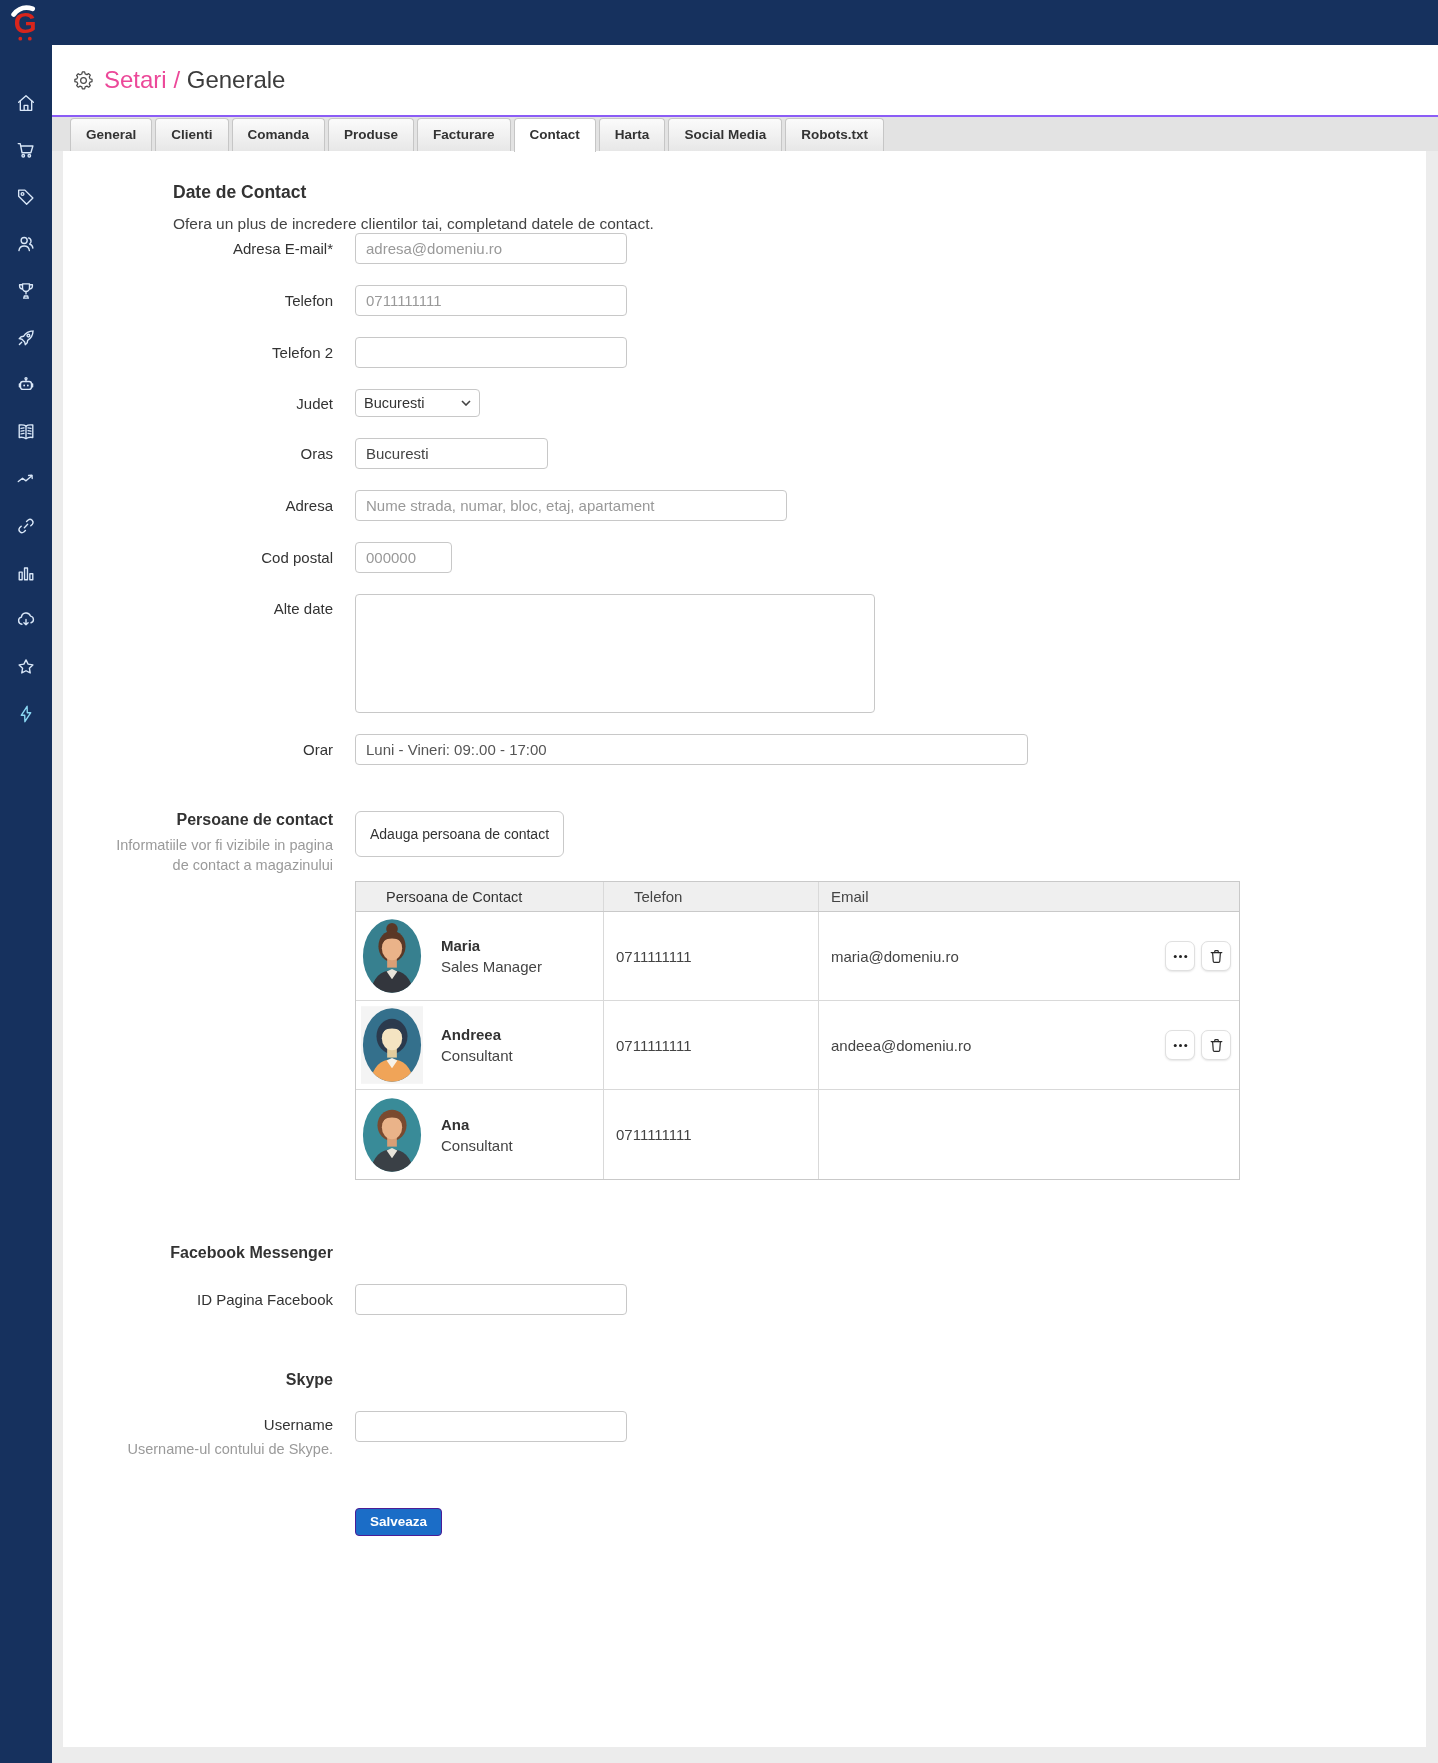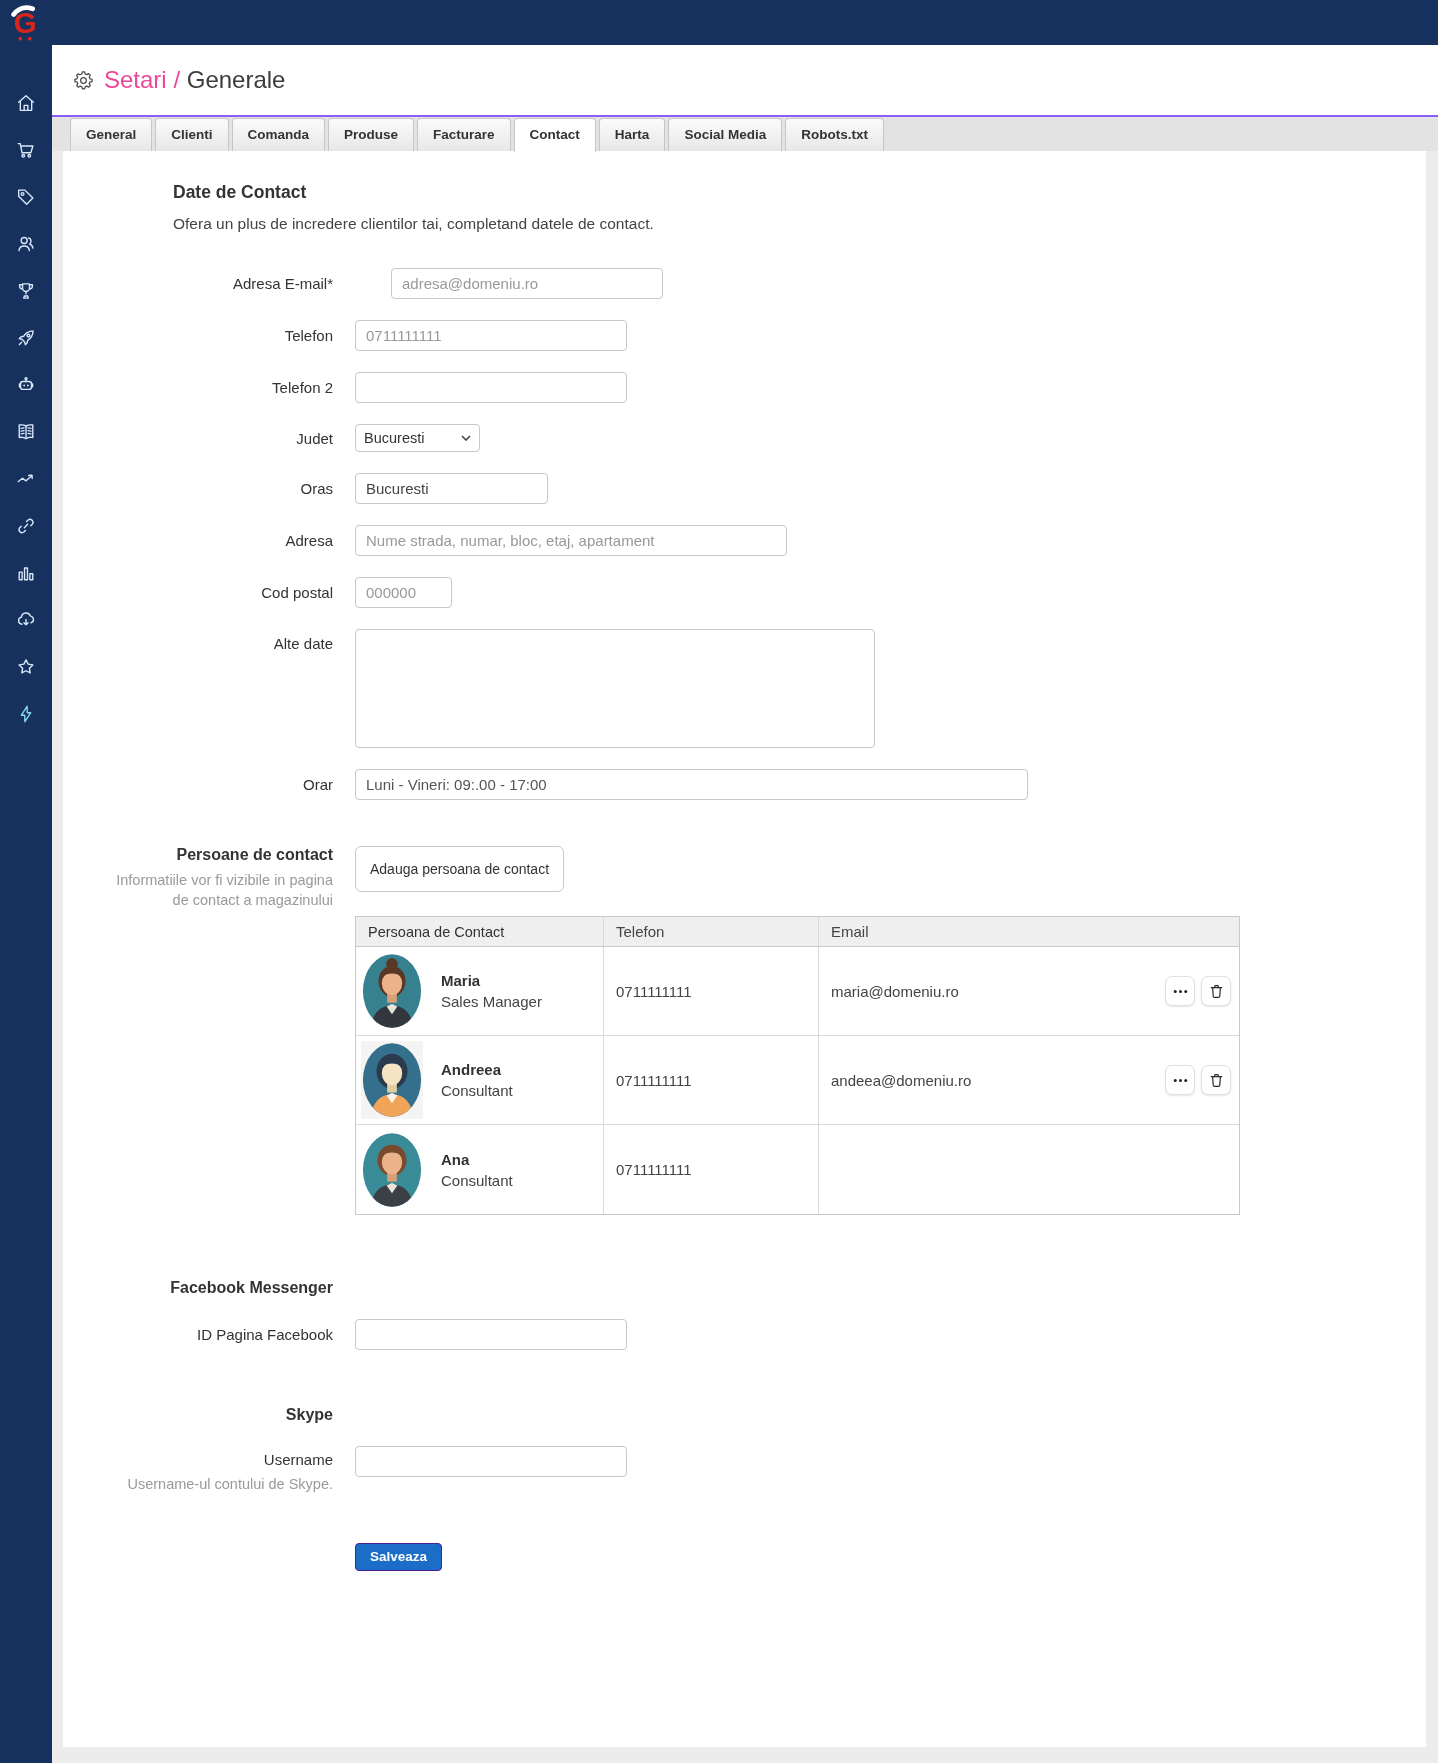--- a/index.html
+++ b/index.html
@@ -55,21 +55,21 @@
   
   .add-btn { height:46px; padding:0 14px; background:#fff; border:1px solid #c9c9c9; border-radius:6px; font-size:14px; color:#333;
        font-family:"Liberation Sans","DejaVu Sans",sans-serif; cursor:pointer; }
   .ctable { width:885px; margin-top:24px; border:1px solid #c9c9c9; }
   .thead { display:flex; height:30px; background:#efefef; border-bottom:1px solid #c9c9c9; align-items:center; font-size:14.5px; color:#333; }
   .trow { display:flex; height:89px; border-bottom:1px solid #d9d9d9; }
   .trow:last-child { border-bottom:none; }
   .c-person { width:248px; flex-shrink:0; border-right:1px solid #d9d9d9; display:flex; align-items:center; }
   .c-phone { width:215px; flex-shrink:0; border-right:1px solid #d9d9d9; display:flex; align-items:center; padding-left:12px; font-size:15px; color:#444; }
   .c-email { flex:1; display:flex; align-items:center; padding-left:12px; font-size:15px; color:#444; }
-  .thead .c-person, .thead .c-phone { border-right:1px solid #d9d9d9; height:100%; display:flex; align-items:center; padding-left:12px;text-align:right; }
+  .thead .c-person, .thead .c-phone { border-right:1px solid #d9d9d9; height:100%; display:flex; align-items:center; padding-left:30px;text-align:right; }
   .thead .c-email { padding-left:12px; }
   .avatar-wrap { width:62px; height:78px; margin-left:5px; flex-shrink:0; }
   .person-meta { margin-left:18px; }
   .person-name { font-size:15px; font-weight:700; color:#333; }
   .person-role { font-size:15px; color:#444; margin-top:4px; }
   .row-actions { margin-left:auto; margin-right:8px; display:flex; gap:6px; }
   .icon-btn { width:30px; height:30px; background:#fff; border:1px solid #e0e0e0; border-radius:7px; box-shadow:0 1px 2px rgba(0,0,0,.10);
        display:flex; align-items:center; justify-content:center; cursor:pointer; }
 
   .gap-contacts { margin-top:46px; }
@@ -216,21 +216,21 @@
     <div class="tab active">Contact</div>
     <div class="tab">Harta</div>
     <div class="tab">Social Media</div>
     <div class="tab">Robots.txt</div>
   </div>
 
   <div class="panel">
     <div class="sec-title">Date de Contact</div>
     <div class="sec-sub">Ofera un plus de incredere clientilor tai, completand datele de contact.</div>
 
-    <div class="frow" style="margin-top:35px;gap:36px;">
+    <div class="frow" style="">
       <div class="flabel">Adresa E-mail*</div>
       <input class="tx w272" placeholder="adresa@domeniu.ro" style="">
     </div>
     <div class="frow">
       <div class="flabel">Telefon</div>
       <input class="tx w272" placeholder="0711111111" style="">
     </div>
     <div class="frow">
       <div class="flabel">Telefon 2</div>
       <input class="tx w272" value="" style="">

